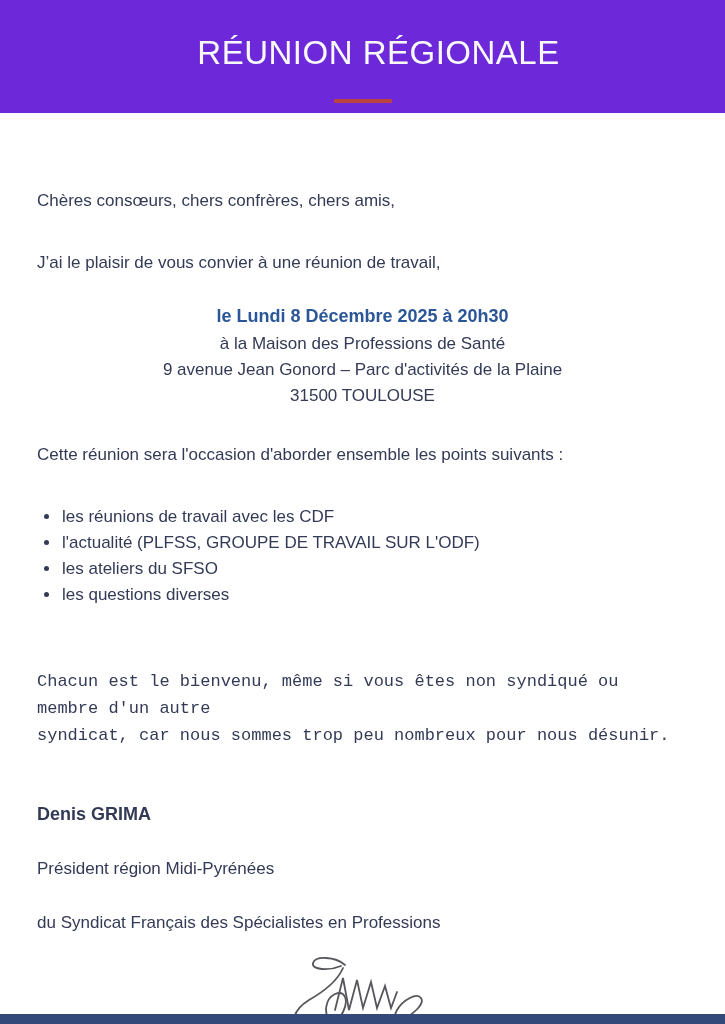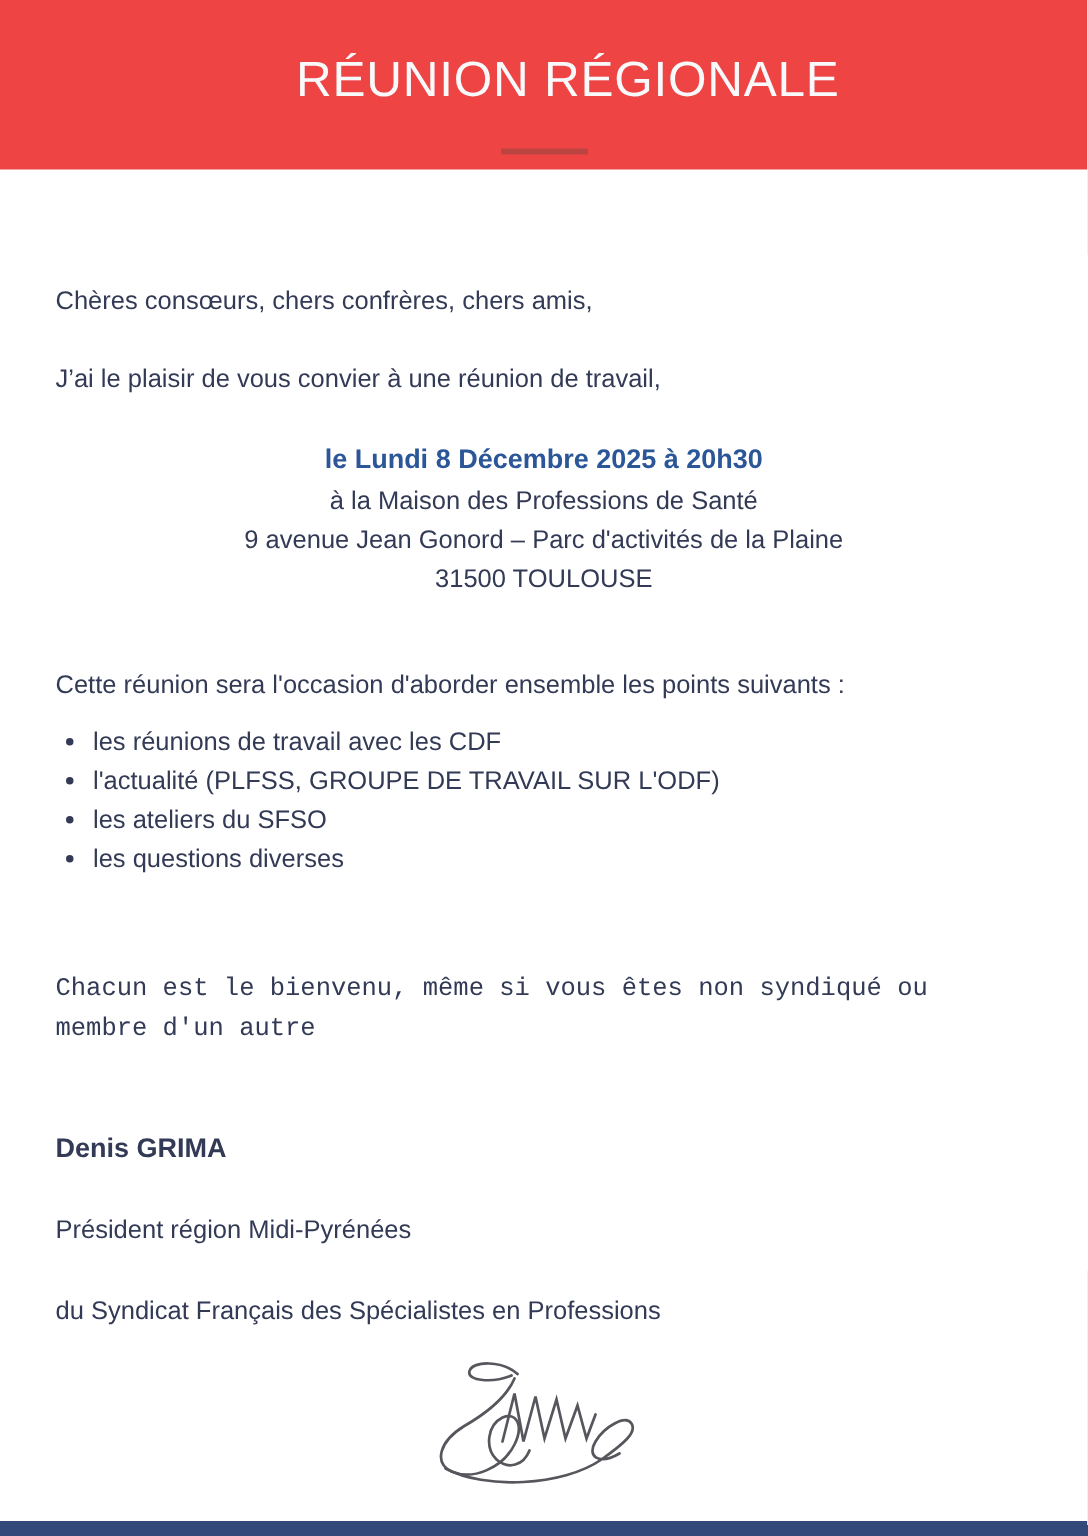--- a/index.html
+++ b/index.html
@@ -14,21 +14,21 @@
     background: #ffffff;
     overflow: hidden;
     color: #333a56;
   }
 
   
   .masthead {
     position: relative;
     width: 100%;
     height: 113px;
-    background: #ef4444;
+    background: #6d28d9;
     padding-left: 32px;
   }
   .masthead h1 {
     padding-top: 34px;
     text-align: center;
     font-size: 33px;
     font-weight: 400;
     letter-spacing: 0.5px;
     color: #f8f9fb;
   }
@@ -44,35 +44,35 @@
   }
 
   
   .content {
     padding: 0 37px;
     font-size: 17px;
     line-height: 27px;
   }
 
   .salutation { margin-top: 74px; }
-  .intro      { margin-top: 25px; }
+  .intro      { margin-top: 35px; }
 
   .event-block { margin-top: 26px; text-align: center; }
   .event-datetime {
     font-size: 18px;
     font-weight: bold;
     color: #2b5697;
     line-height: 29px;
   }
   .event-line { line-height: 26px; }
 
-  .agenda-intro { margin-top: 44px; }
+  .agenda-intro { margin-top: 32px; }
 
   ul.agenda {
-    margin-top: 12px;
+    margin-top: 36px;
     list-style: none;
   }
   ul.agenda li {
     position: relative;
     padding-left: 25px;
     line-height: 26px;
   }
   ul.agenda li::before {
     content: "";
     position: absolute;
@@ -142,20 +142,21 @@
 
     <ul class="agenda">
       <li>les réunions de travail avec les CDF</li>
       <li>l'actualité (PLFSS, GROUPE DE TRAVAIL SUR L'ODF)</li>
       <li>les ateliers du SFSO</li>
       <li>les questions diverses</li>
     </ul>
 
     <div class="closing">
       <span class="line">Chacun est le bienvenu, même si vous êtes non syndiqué ou membre d'un autre</span>
+      <span class="line">syndicat, car nous sommes trop peu nombreux pour nous désunir.</span>
     </div>
 
     <div class="sig-block">
       <div class="sig-name">Denis GRIMA</div>
       <div class="sig-line">Président région Midi-Pyrénées</div>
       <div class="sig-line">du Syndicat Français des Spécialistes en Professions</div>
 
       <svg class="sig-image" viewBox="0 0 160 100" aria-hidden="true">
 
         <path d="M62 17 C 52 8, 32 8, 30 15 C 28 22, 46 23, 58 18"></path>

